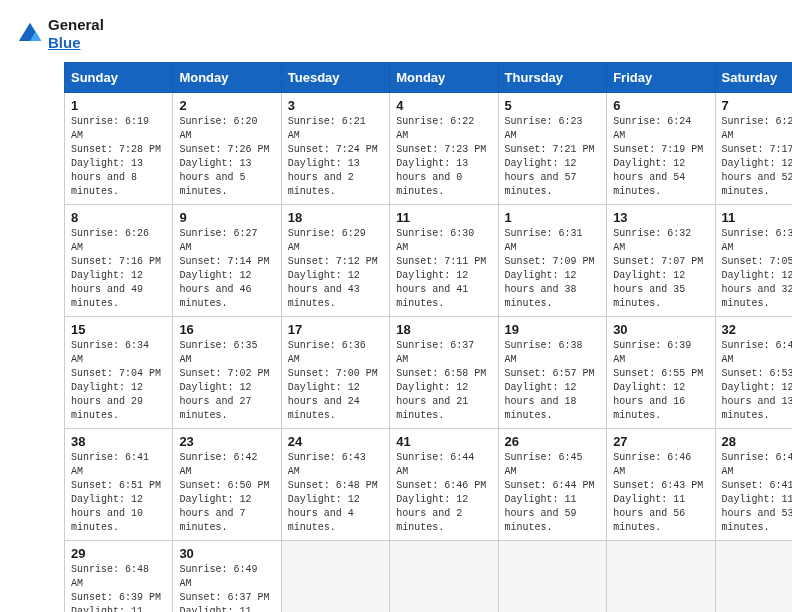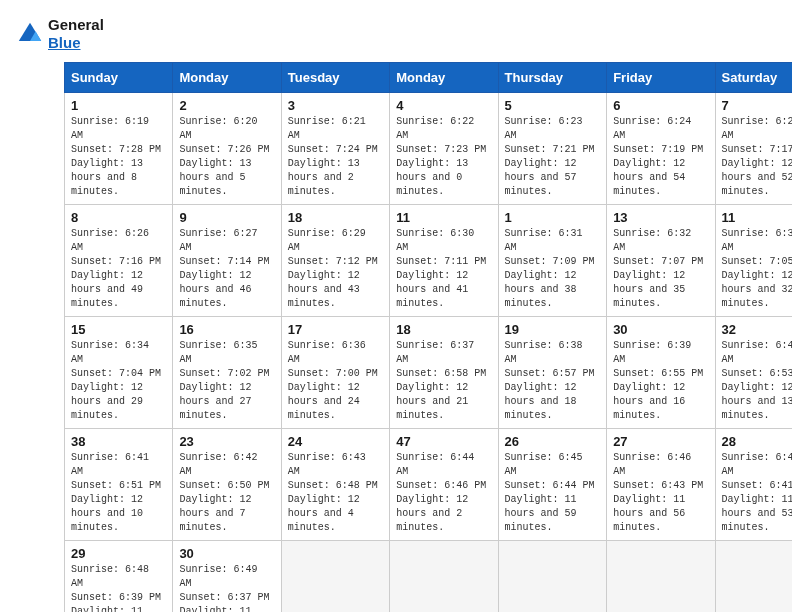--- a/index.html
+++ b/index.html
@@ -312,21 +312,21 @@
       </td>
         <td>
         <span class="day-number">24</span>
         <div class="day-info">
           Sunrise: 6:43 AM<br>
           Sunset: 6:48 PM<br>
           Daylight: 12 hours and 4 minutes.
         </div>
       </td>
         <td>
-        <span class="day-number">47</span>
+        <span class="day-number">41</span>
         <div class="day-info">
           Sunrise: 6:44 AM<br>
           Sunset: 6:46 PM<br>
           Daylight: 12 hours and 2 minutes.
         </div>
       </td>
         <td>
         <span class="day-number">26</span>
         <div class="day-info">
           Sunrise: 6:45 AM<br>

